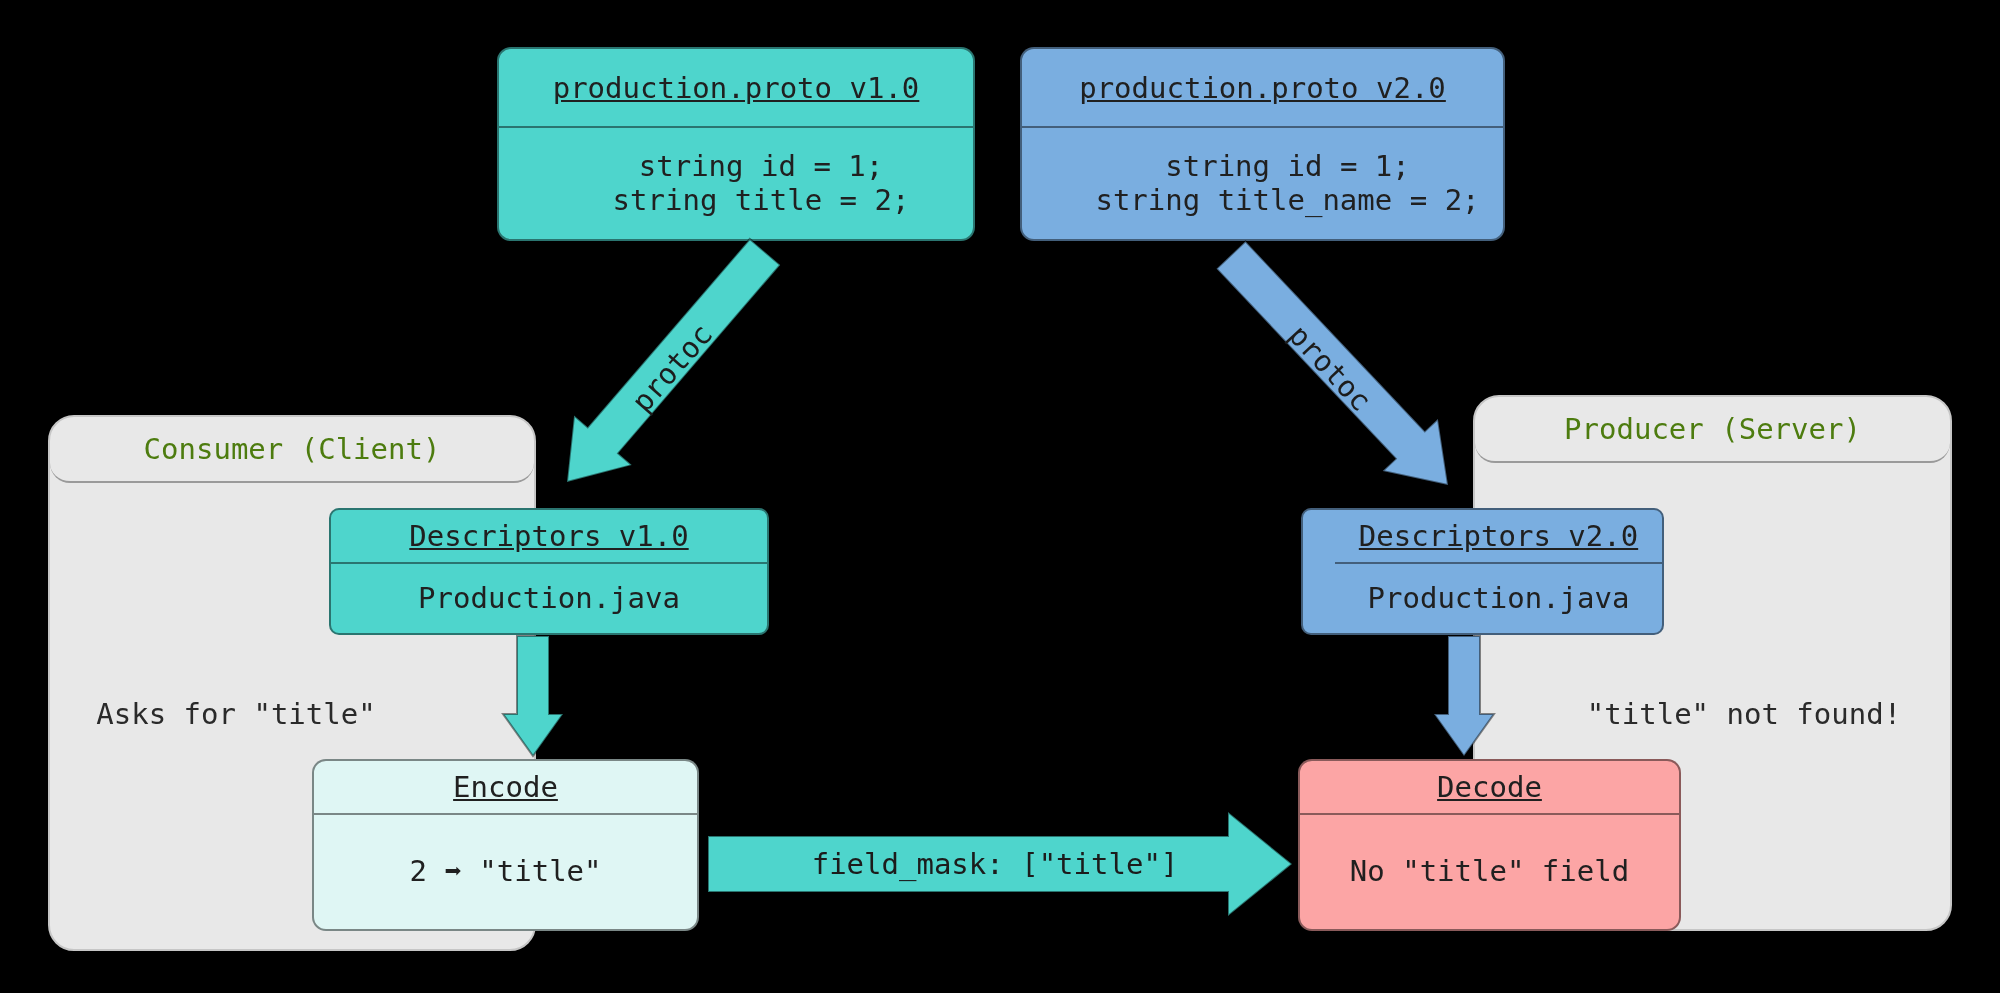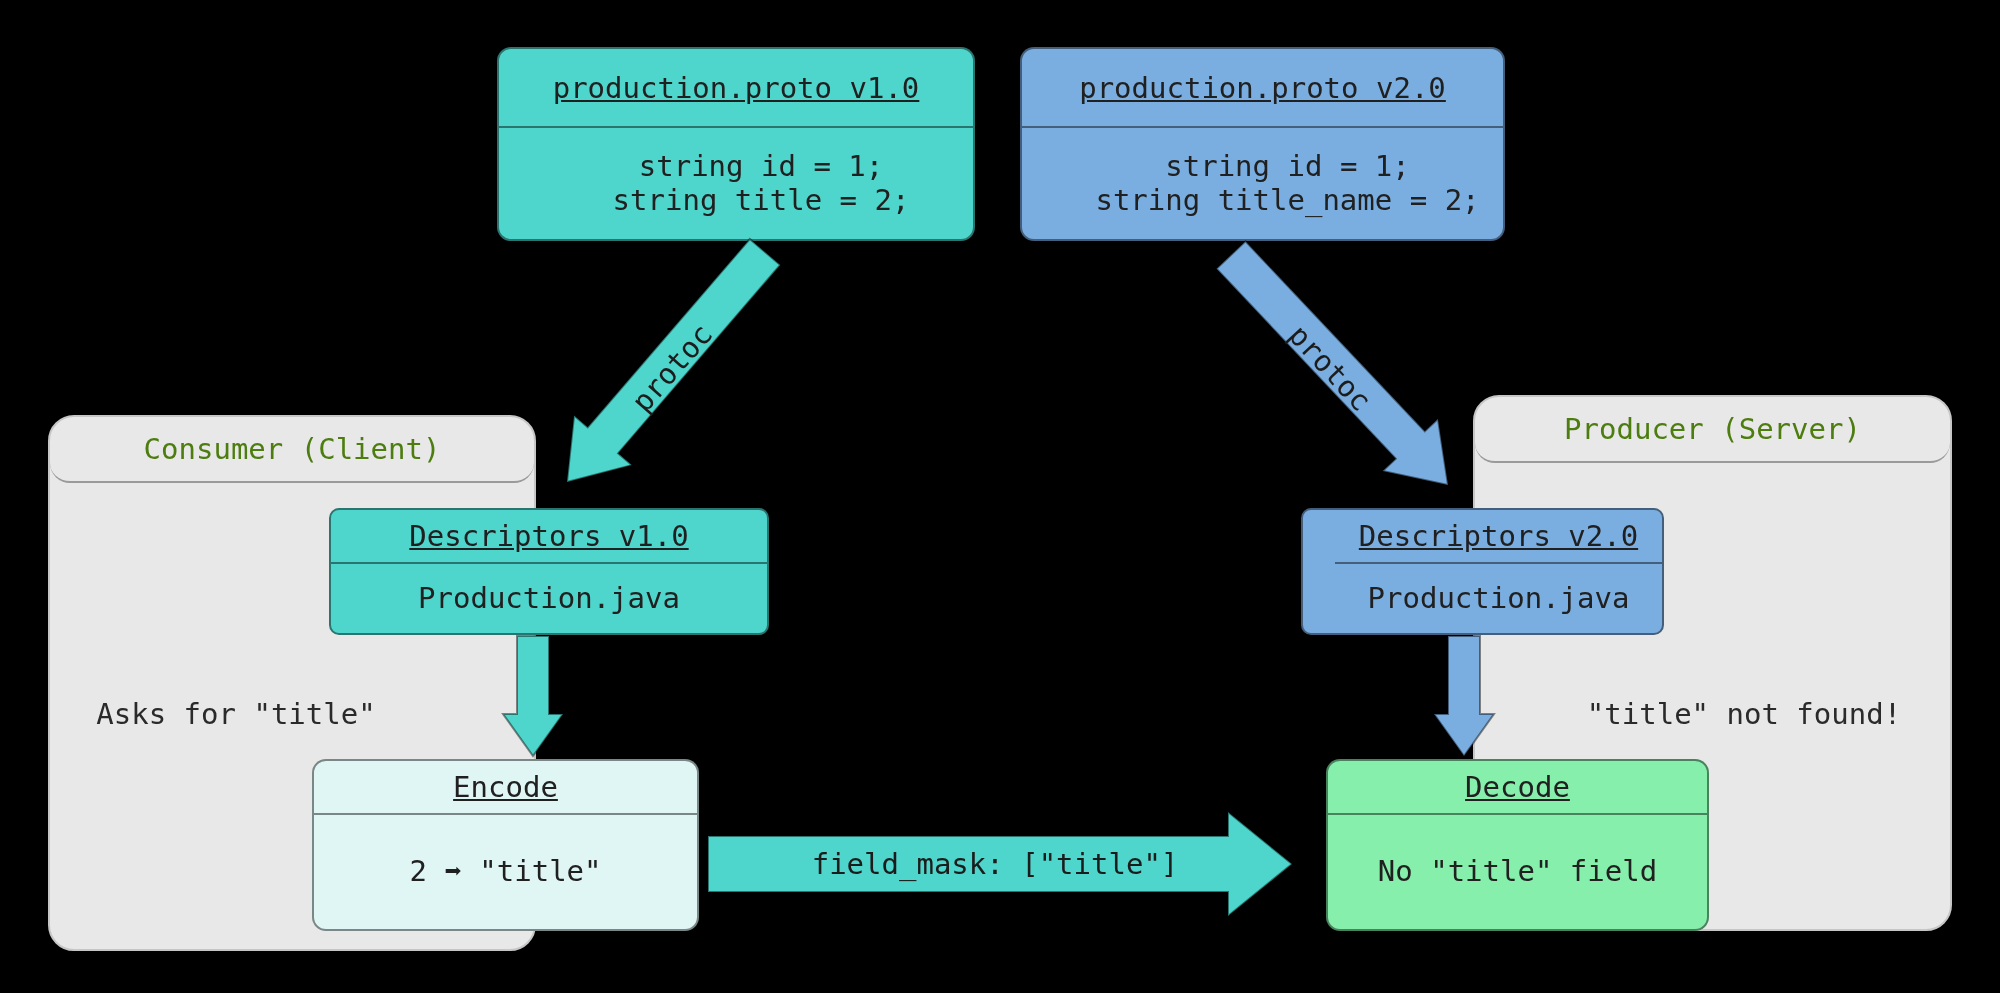--- a/index.html
+++ b/index.html
@@ -27,21 +27,21 @@
     border-bottom:2px solid rgba(0,0,0,0.45);font-size:29px;flex:0 0 auto;text-decoration:underline;
   }
   .node-body{
     flex:1;display:flex;flex-direction:column;justify-content:center;align-items:center;
     font-size:29px;line-height:1.14;
   }
   .node-body.code{align-items:center;padding-left:50px;}
   .teal{background:#4ed5cc;}
   .blue{background:#7aaee0;}
   .lightcyan{background:#dff6f4;}
-  .salmon{background:#86efac;margin-left:28px;}
+  .salmon{background:#fca5a5;}
   .proto  .node-title{height:77px;}
   .small  .node-title{height:52px;}
   
   .note{
     position:absolute;z-index:2;font-size:29px;color:#2a2a2a;white-space:nowrap;
     transform:translate(-50%,-50%);
   }
   .edge-label{
     position:absolute;z-index:4;font-size:29px;color:#1c1c1c;white-space:nowrap;
   }

